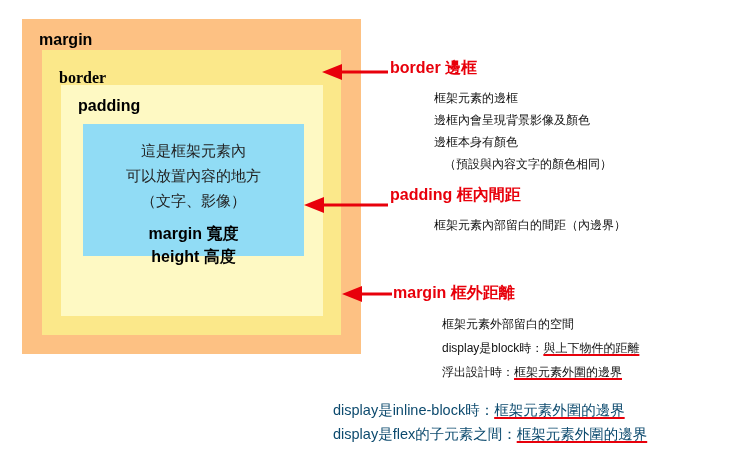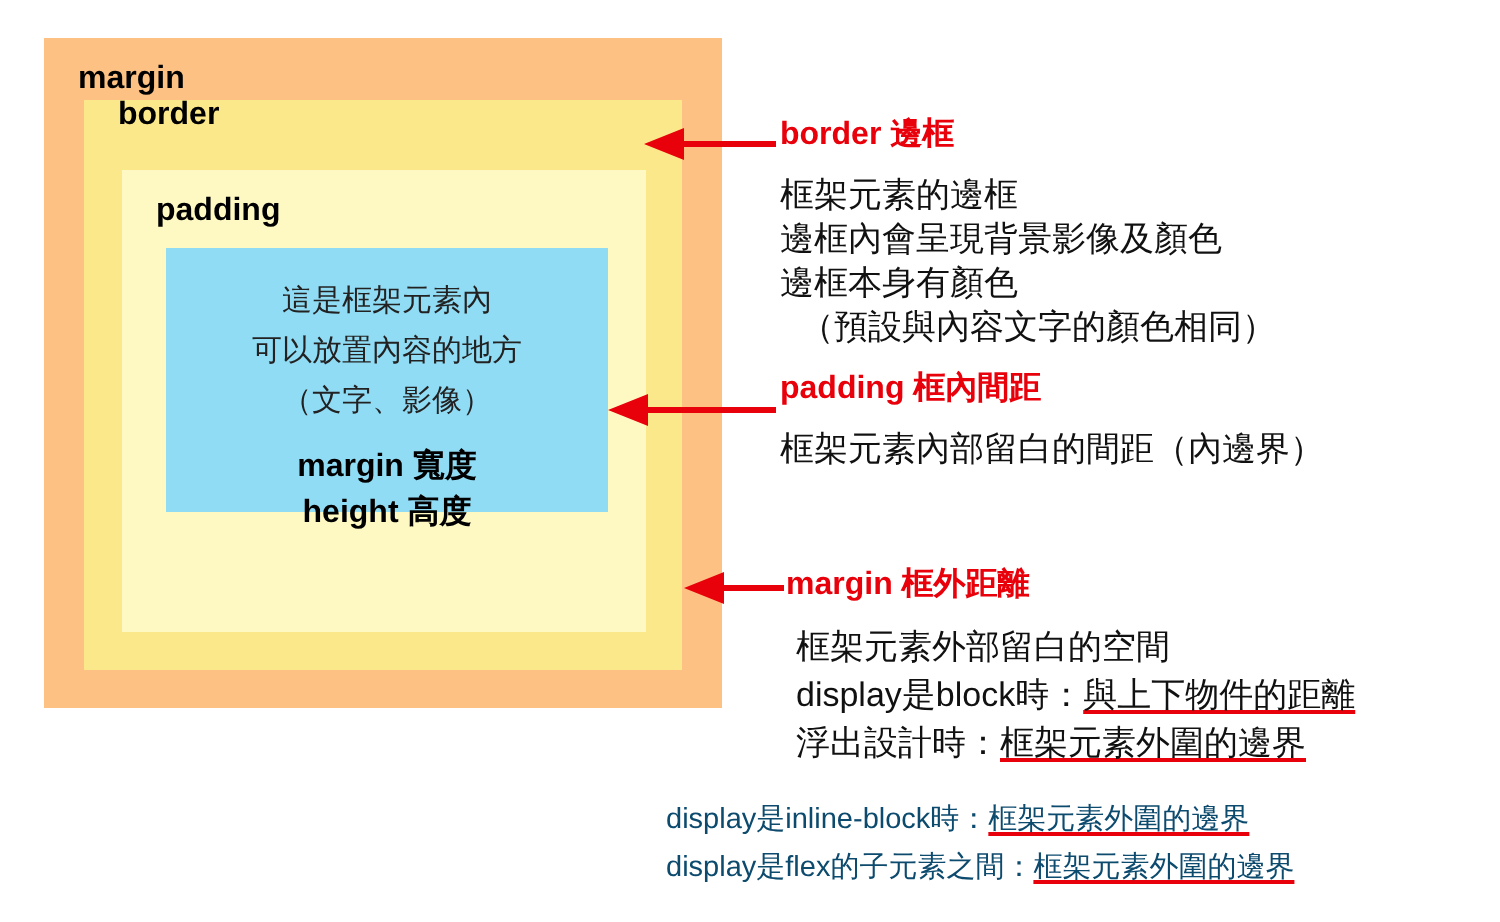--- a/index.html
+++ b/index.html
@@ -56,21 +56,21 @@
 
   .box-label {
     position: absolute;
     font-weight: bold;
     font-size: 16px;
     line-height: 1;
     color: #000000;
     white-space: nowrap;
   }
   .label-margin { left: 17px;  top: 13px; }
-  .label-border { left: 17px;  top: 0; }
+  .label-border { left: 17px;  top: 20px; font-family: Liberation Serif, serif; }
   .label-padding{ left: 17px;  top: 13px; }
 
   .content-text {
     position: absolute;
     left: 0;
     top: 14px;
     width: 100%;
     text-align: center;
     font-size: 15px;
     line-height: 25px;
@@ -105,23 +105,24 @@
     white-space: nowrap;
   }
   .anno-head {
     font-weight: bold;
     font-size: 16px;
     color: #E8000B;
     line-height: 20px;
     margin-bottom: 9px;
   }
   .anno-body {
-    font-size: 17px;
+    font-size: 12px;
     line-height: 22px;
     color: #111111;
+    margin-left: 44px;
   }
   .anno-body .indent { padding-left: 10px; display: block; }
 
   .anno-border  { top: 58px; }
   .anno-padding { top: 185px; }
   .anno-margin  { top: 283px; left: 393px; }
 
   .underline-red {
     text-decoration: underline;
     text-decoration-color: #E8000B;

